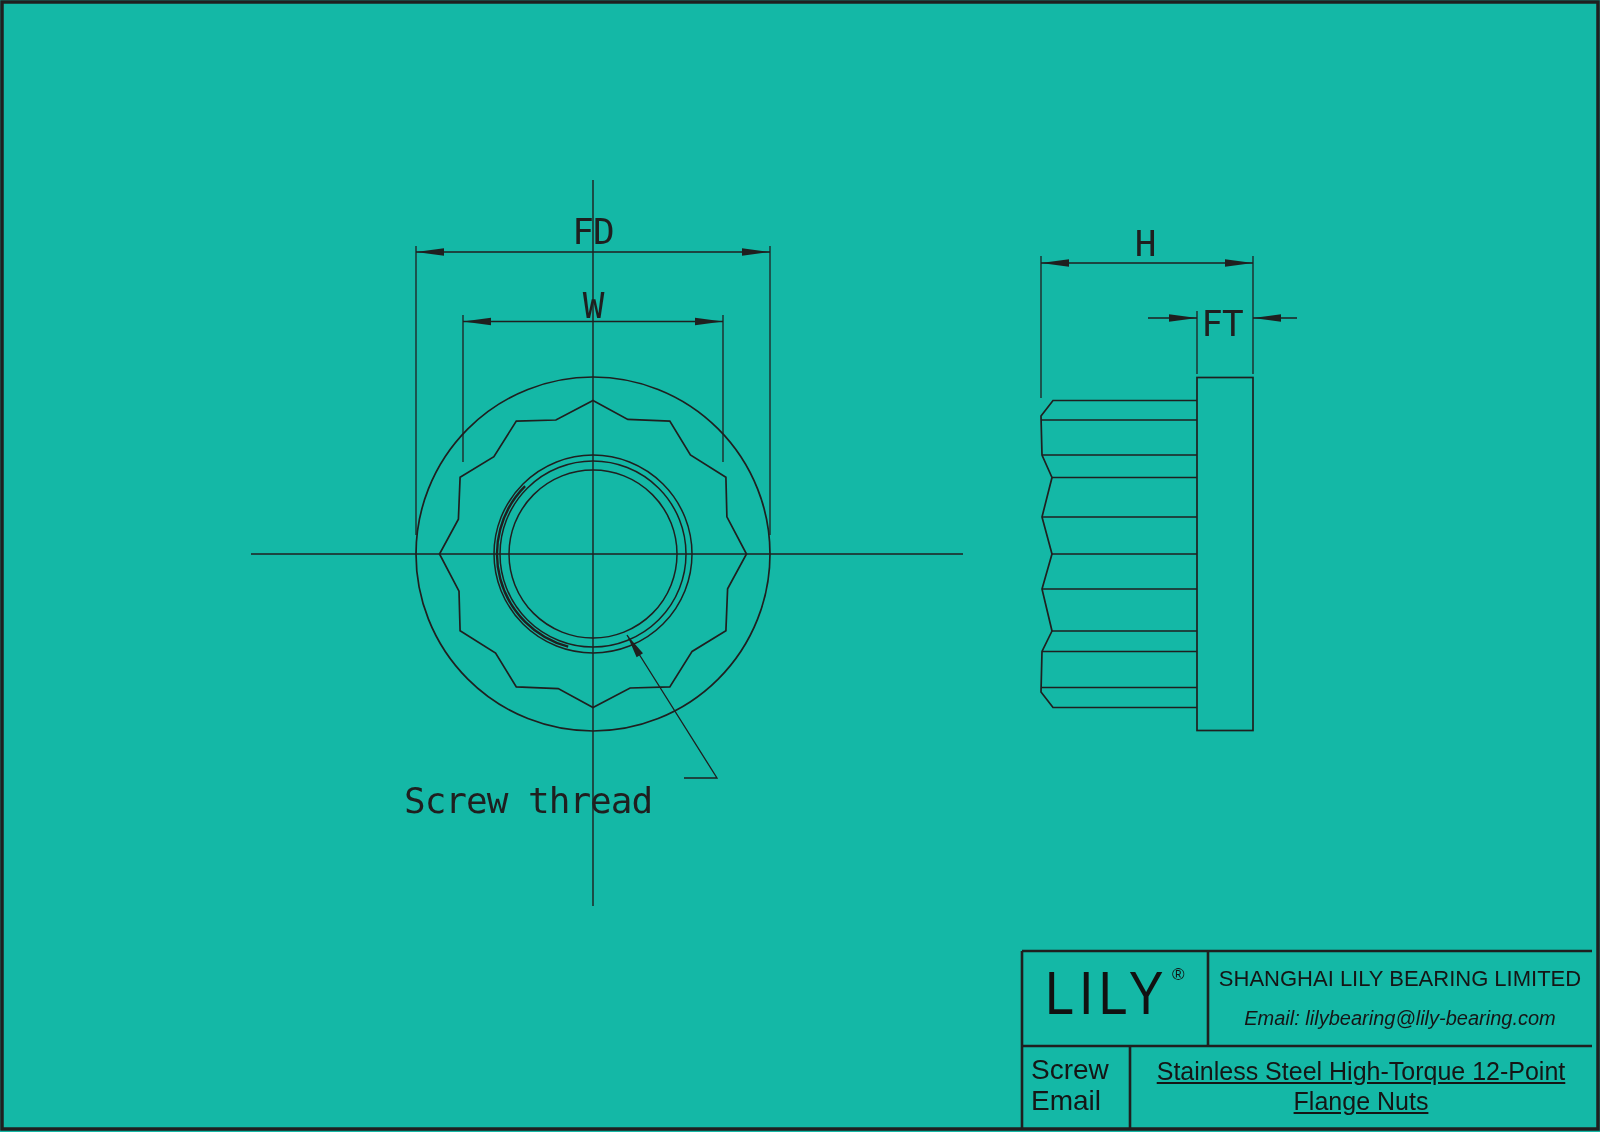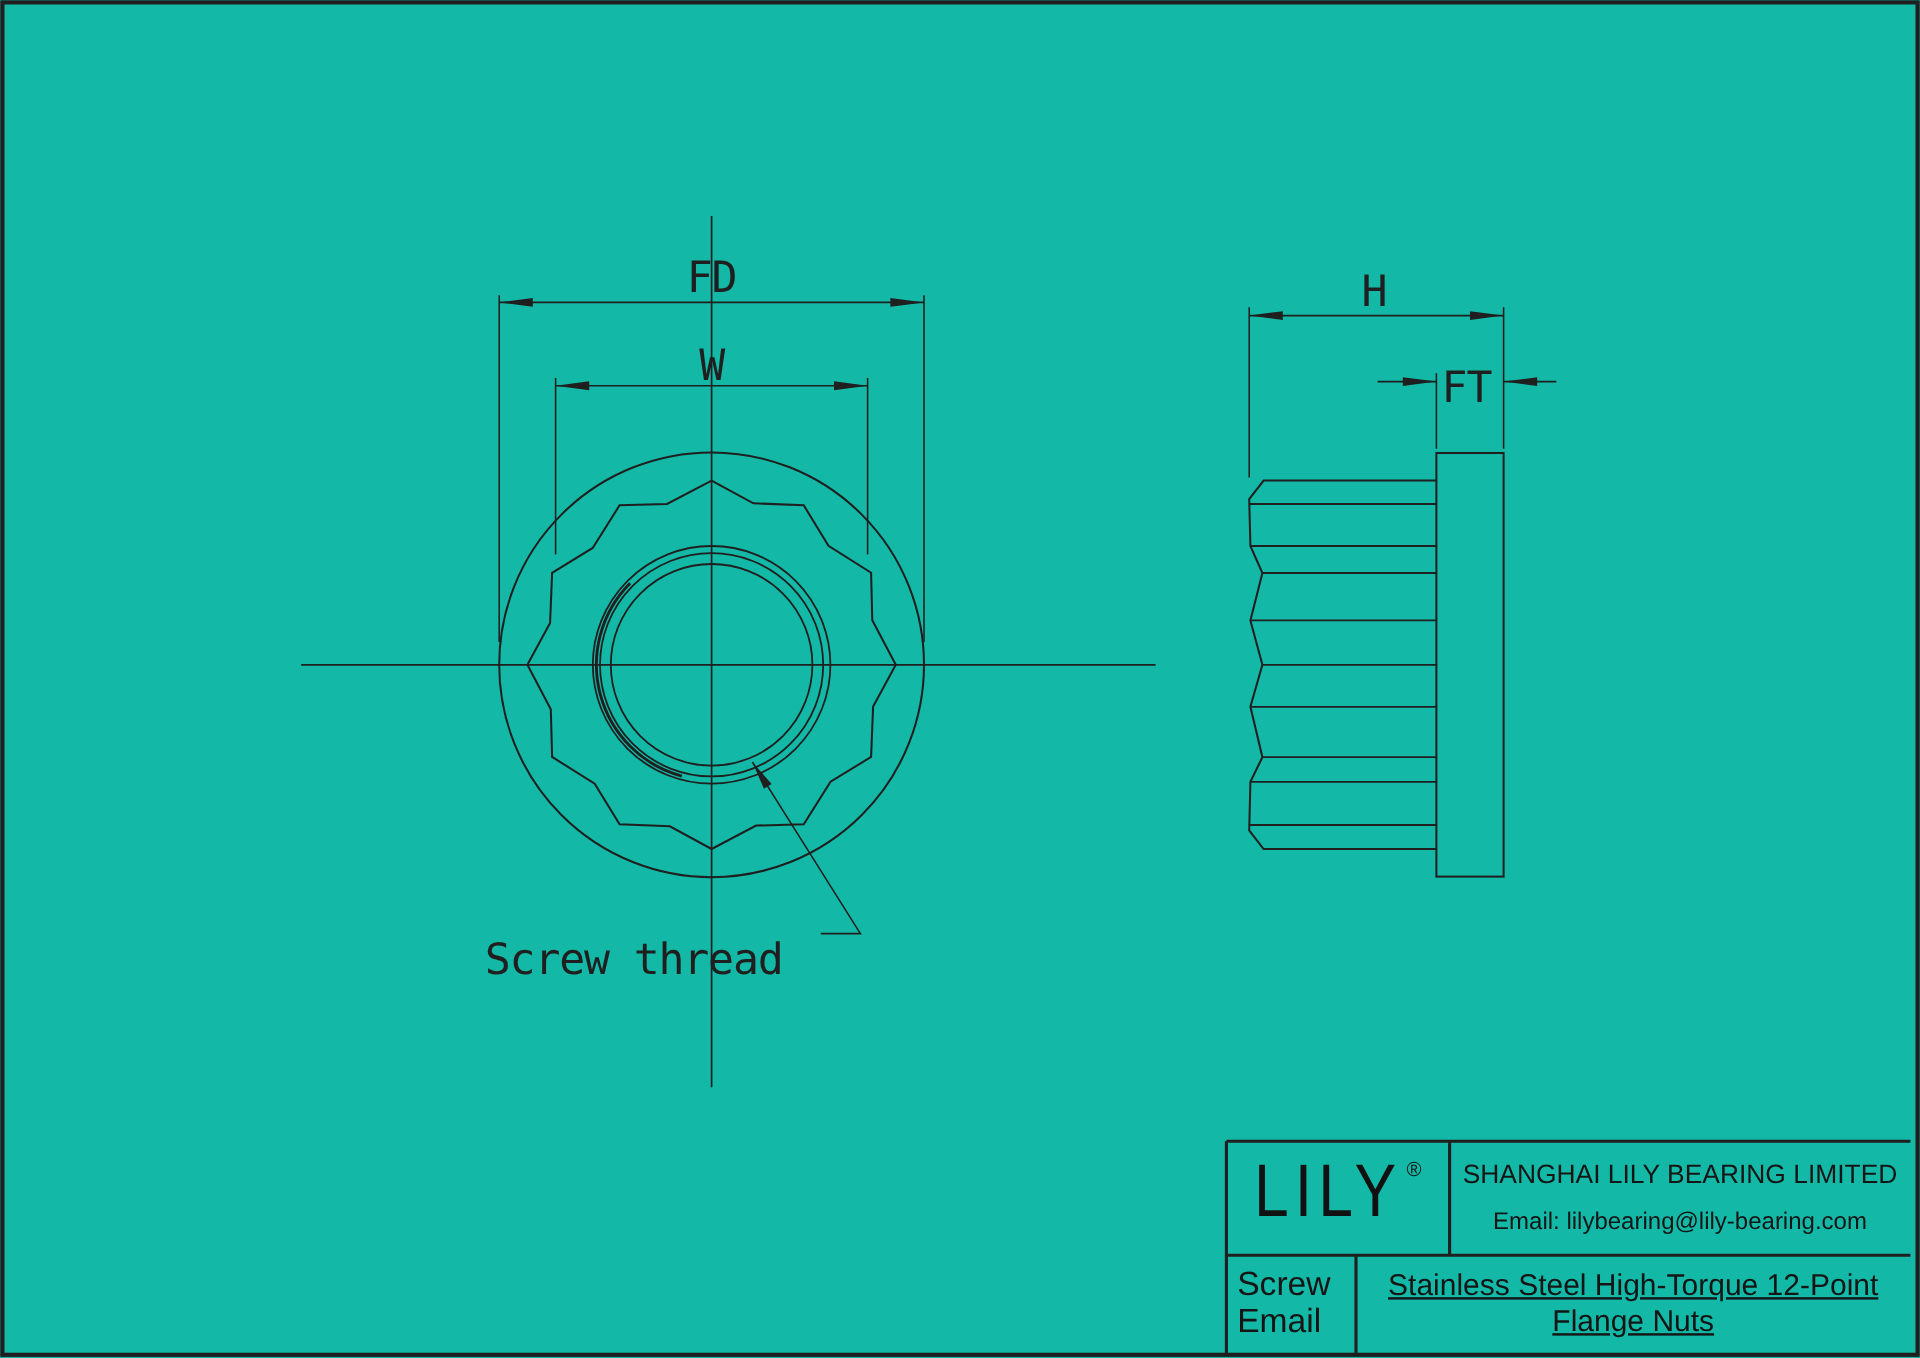--- a/index.html
+++ b/index.html
@@ -21,21 +21,21 @@
     white-space:nowrap;
   }
   .centered{transform:translateX(-50%);}
   .tb-text{position:absolute;color:#151515;white-space:nowrap;}
   .lily-logo{
     font-size:62px;line-height:62px;font-weight:500;letter-spacing:6px;
     transform:scaleX(0.84);transform-origin:left top;color:#111;
   }
   .reg-mark{font-size:17px;line-height:17px;color:#111;}
   .company{font-size:22px;line-height:22px;transform:translateX(-50%);}
-  .email{font-size:20px;line-height:20px;transform:translateX(-50%);}
+  .email{font-size:20px;line-height:20px;transform:translateX(-50%);font-style:italic;}
   .part-label{font-size:28px;line-height:31px;}
   .desc{font-size:25px;line-height:30px;text-align:center;transform:translateX(-50%);}
 </style>
 </head>
 <body>
 
 <div class="page">
 
   <svg width="1600" height="1132" viewBox="0 0 1600 1132">
 

